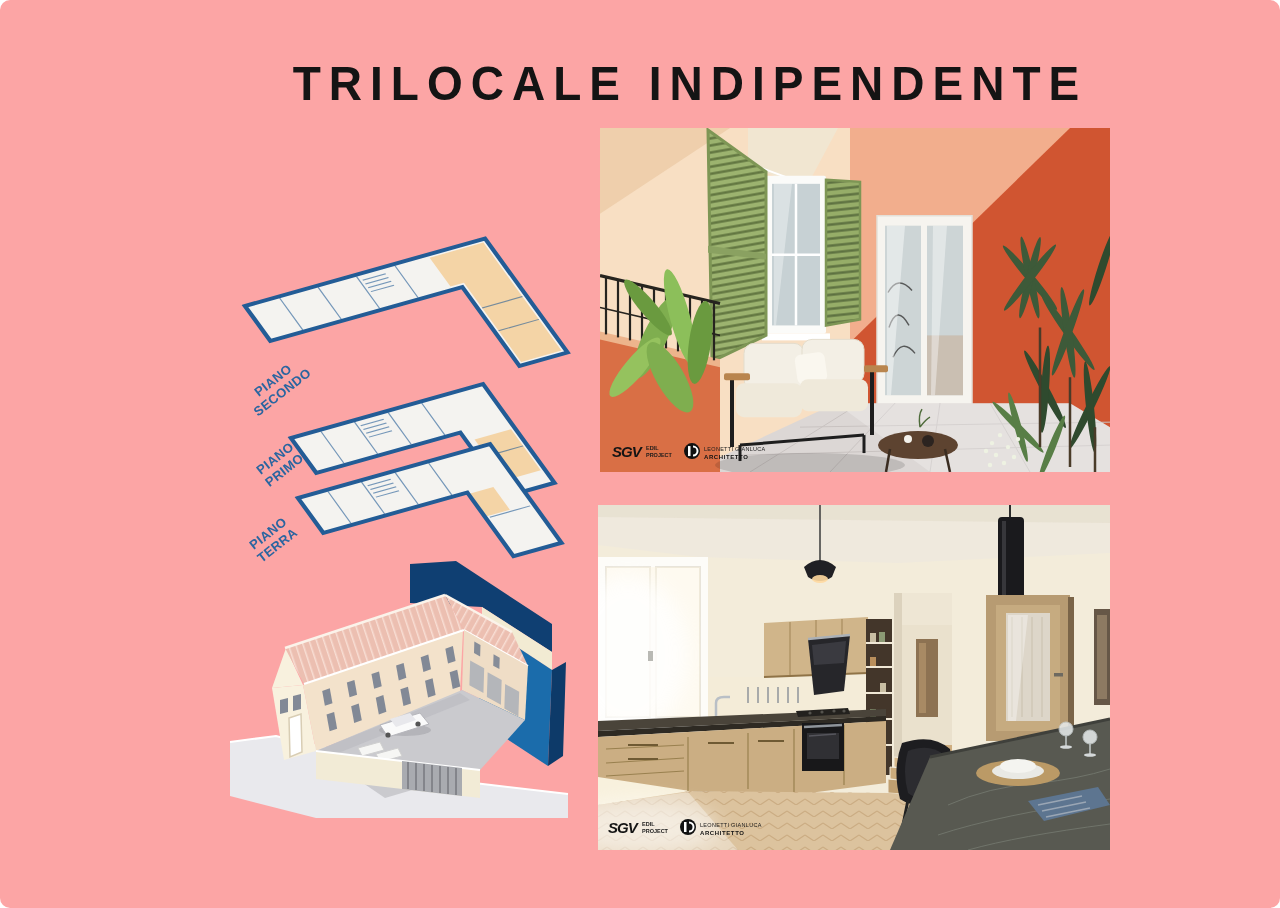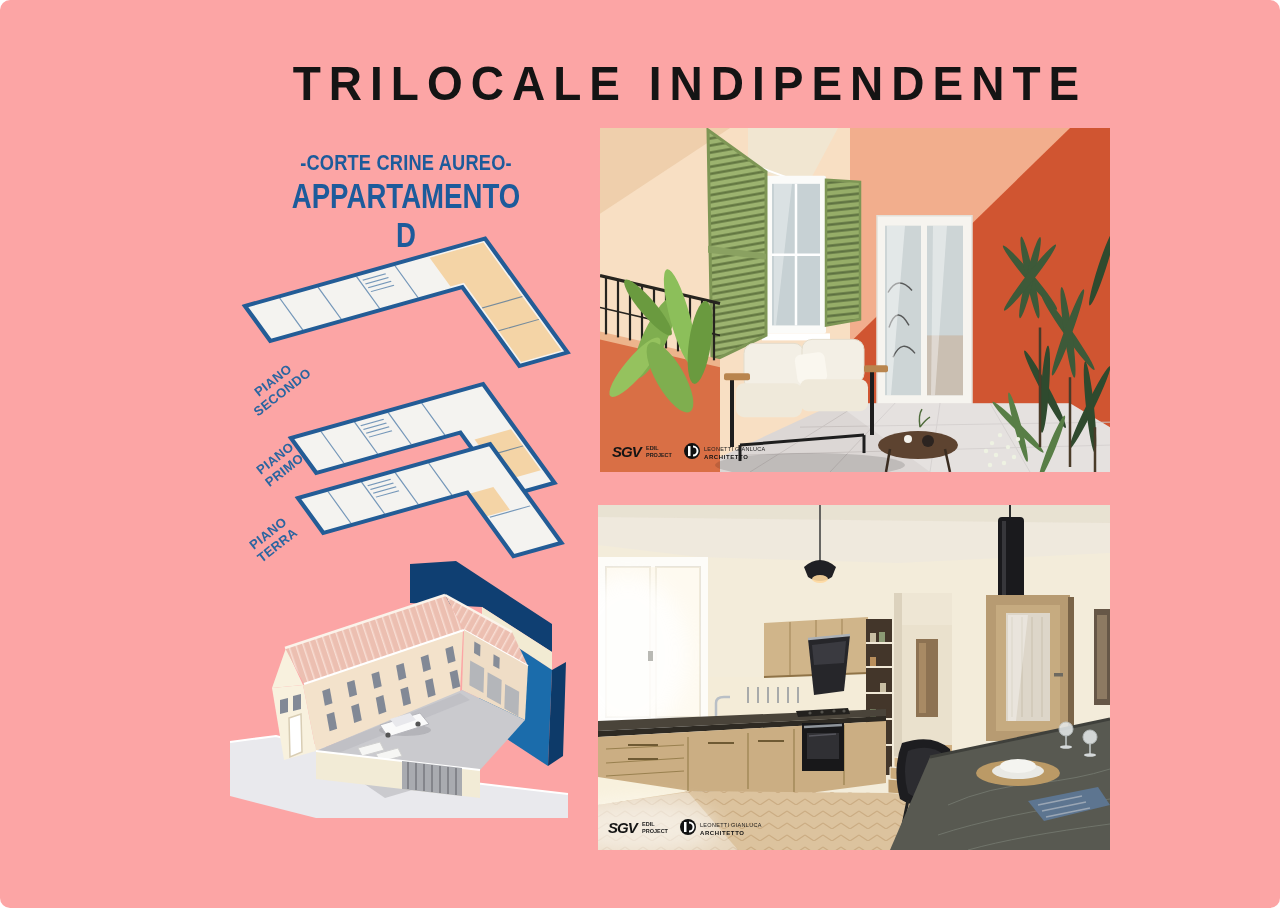--- a/index.html
+++ b/index.html
@@ -19,24 +19,20 @@
   .wm-name{font-size:5.5px;font-weight:400;fill:#1a1a1a;letter-spacing:0.3px;}
   .wm-role{font-size:6px;font-weight:800;fill:#111111;letter-spacing:0.6px;}
 </style>
 </head>
 <body>
 
 <div class="canvas">
 
   <div class="abs main-title">TRILOCALE INDIPENDENTE</div>
 
-  <div class="abs heading">
-    <div class="court">-CORTE CRINE AUREO-</div>
-    <div class="apt">APPARTAMENTO D</div>
-  </div>
 
   <svg class="abs" style="left:228px;top:230px;" width="345" height="345" viewBox="0 0 345 345">
     <defs></defs>
 
     <g transform="matrix(0.96,-0.27,0.55,0.76,17,76)">
       <polygon points="0,0 250,0 250,150 200,150 200,46 0,46" fill="#f4f3f0"></polygon>
       <polygon points="190,4 246,4 246,146 204,146 204,42 190,42" fill="#f4d4a6"></polygon>
       <g stroke="#235c96" stroke-width="1.3" opacity="0.6">
         <path d="M35,2 V44 M75,2 V44 M115,2 V44 M155,2 V44 M204,75 h42 M204,105 h42"></path>
         <path d="M118,8 h24 M118,13 h24 M118,18 h24 M118,23 h24"></path>

